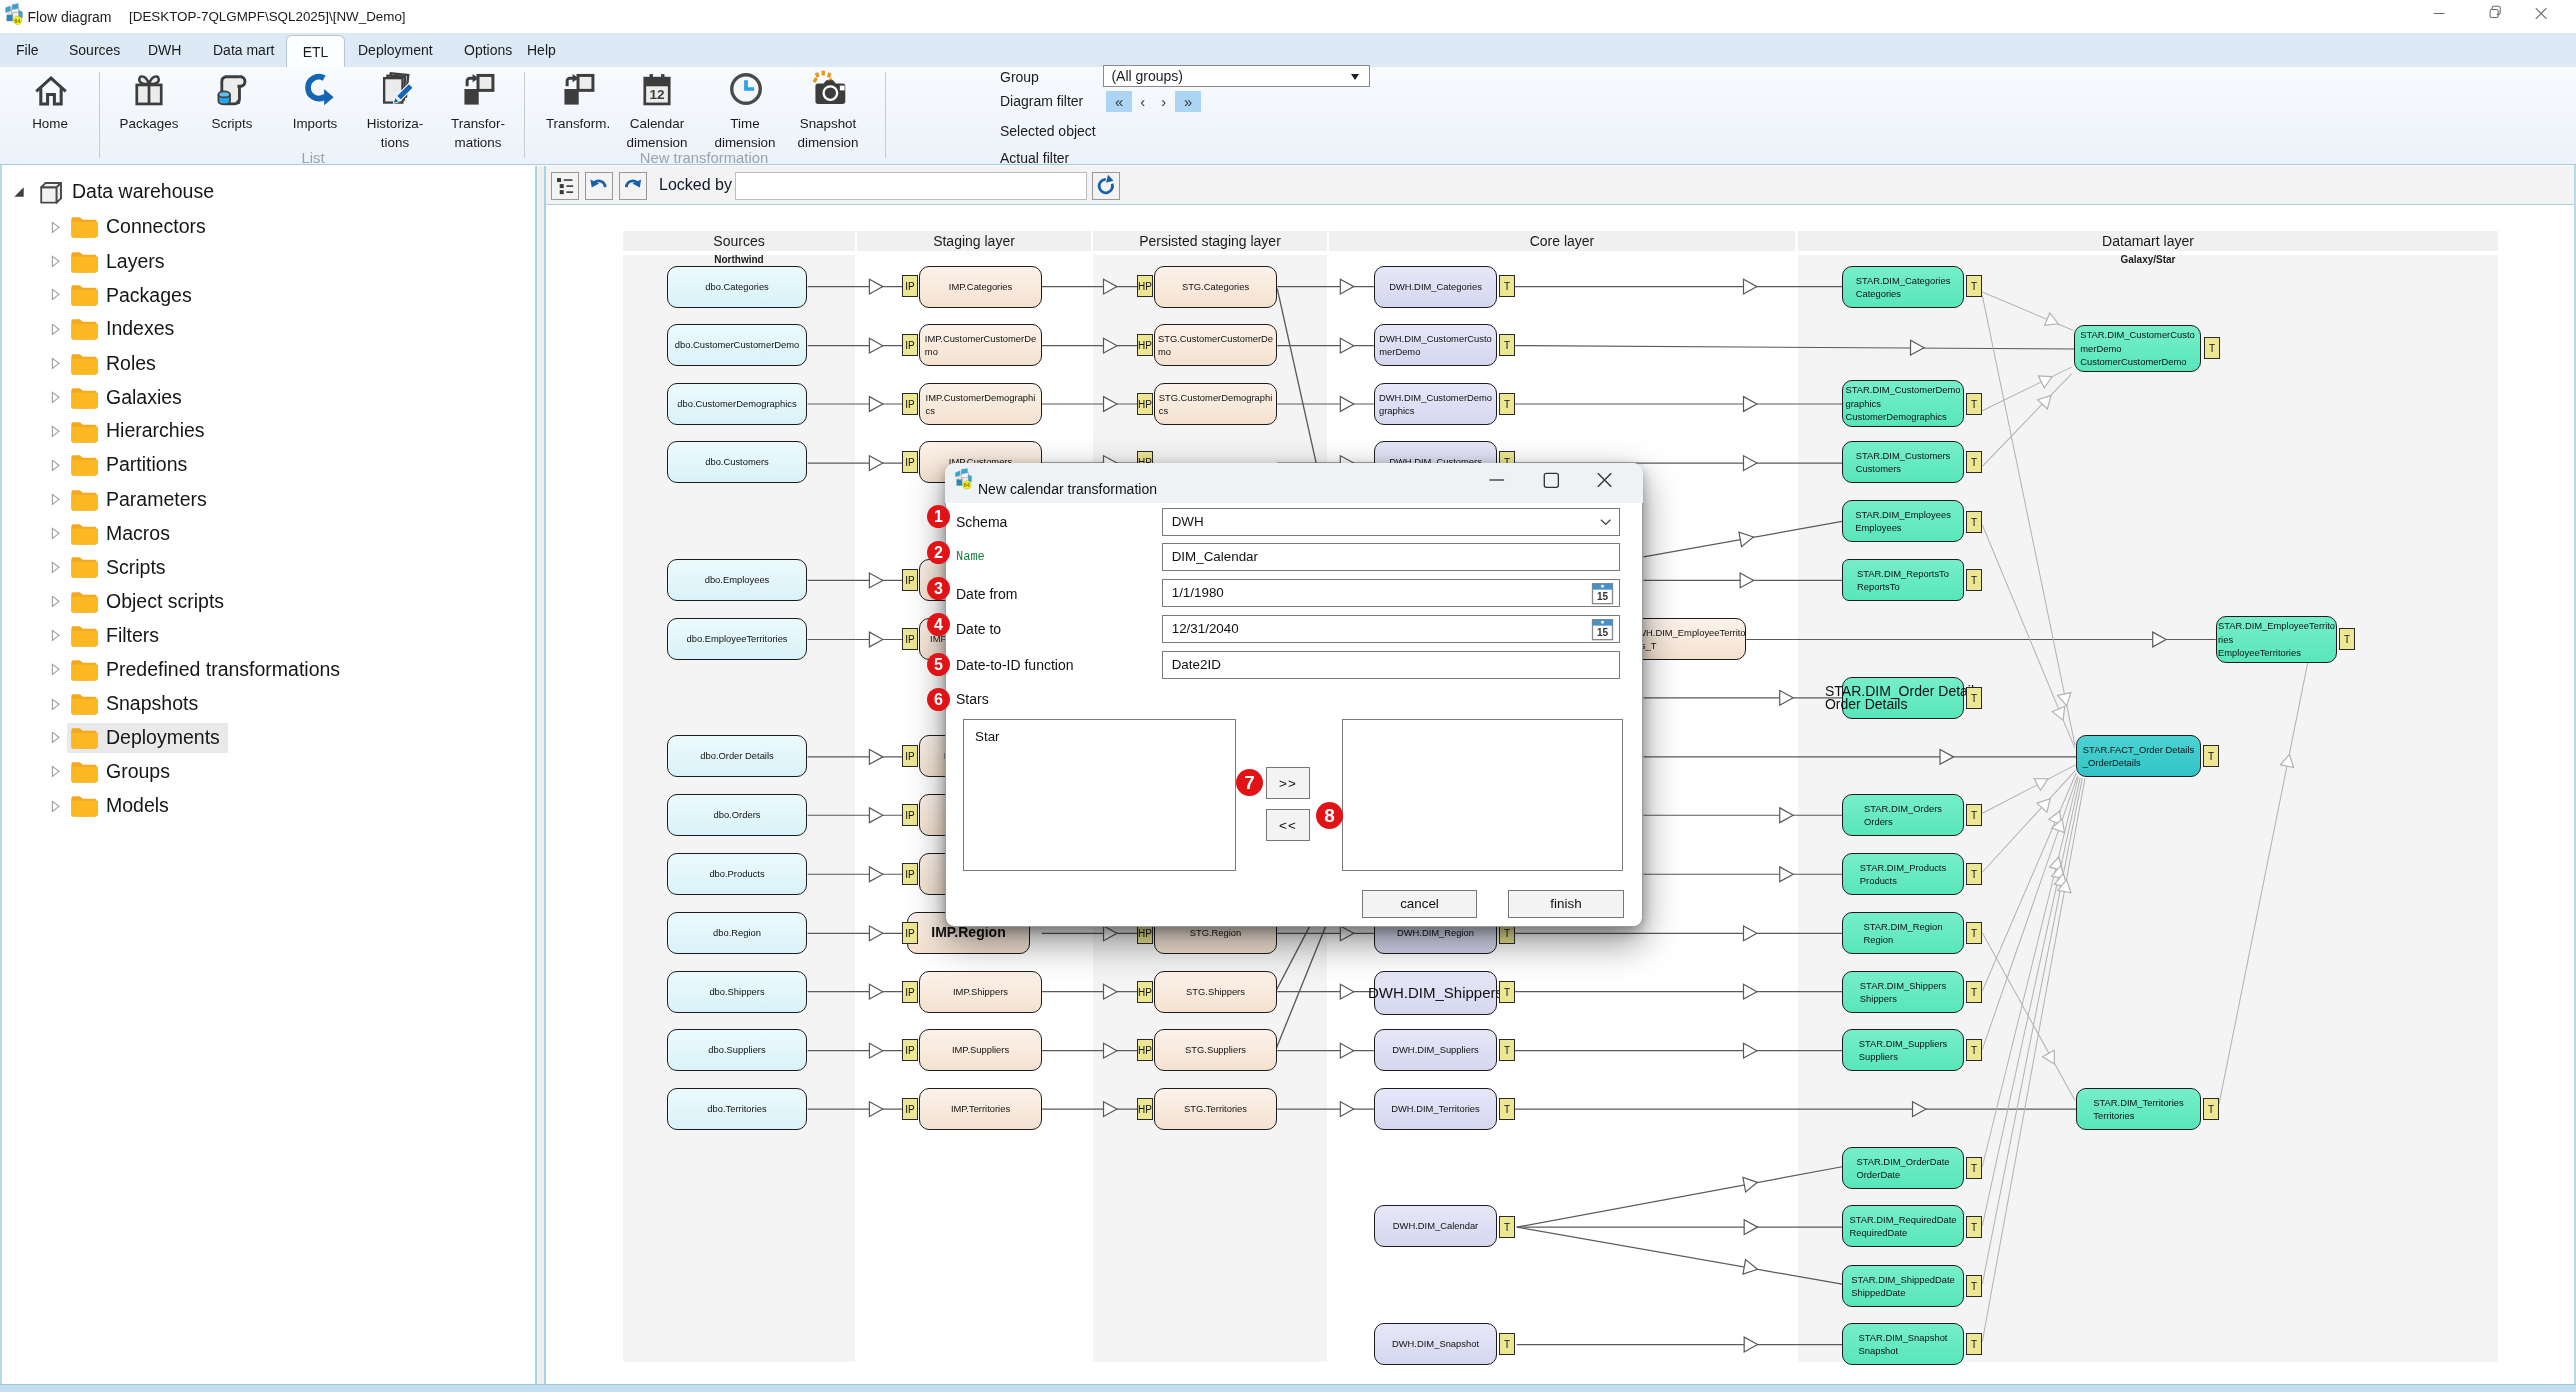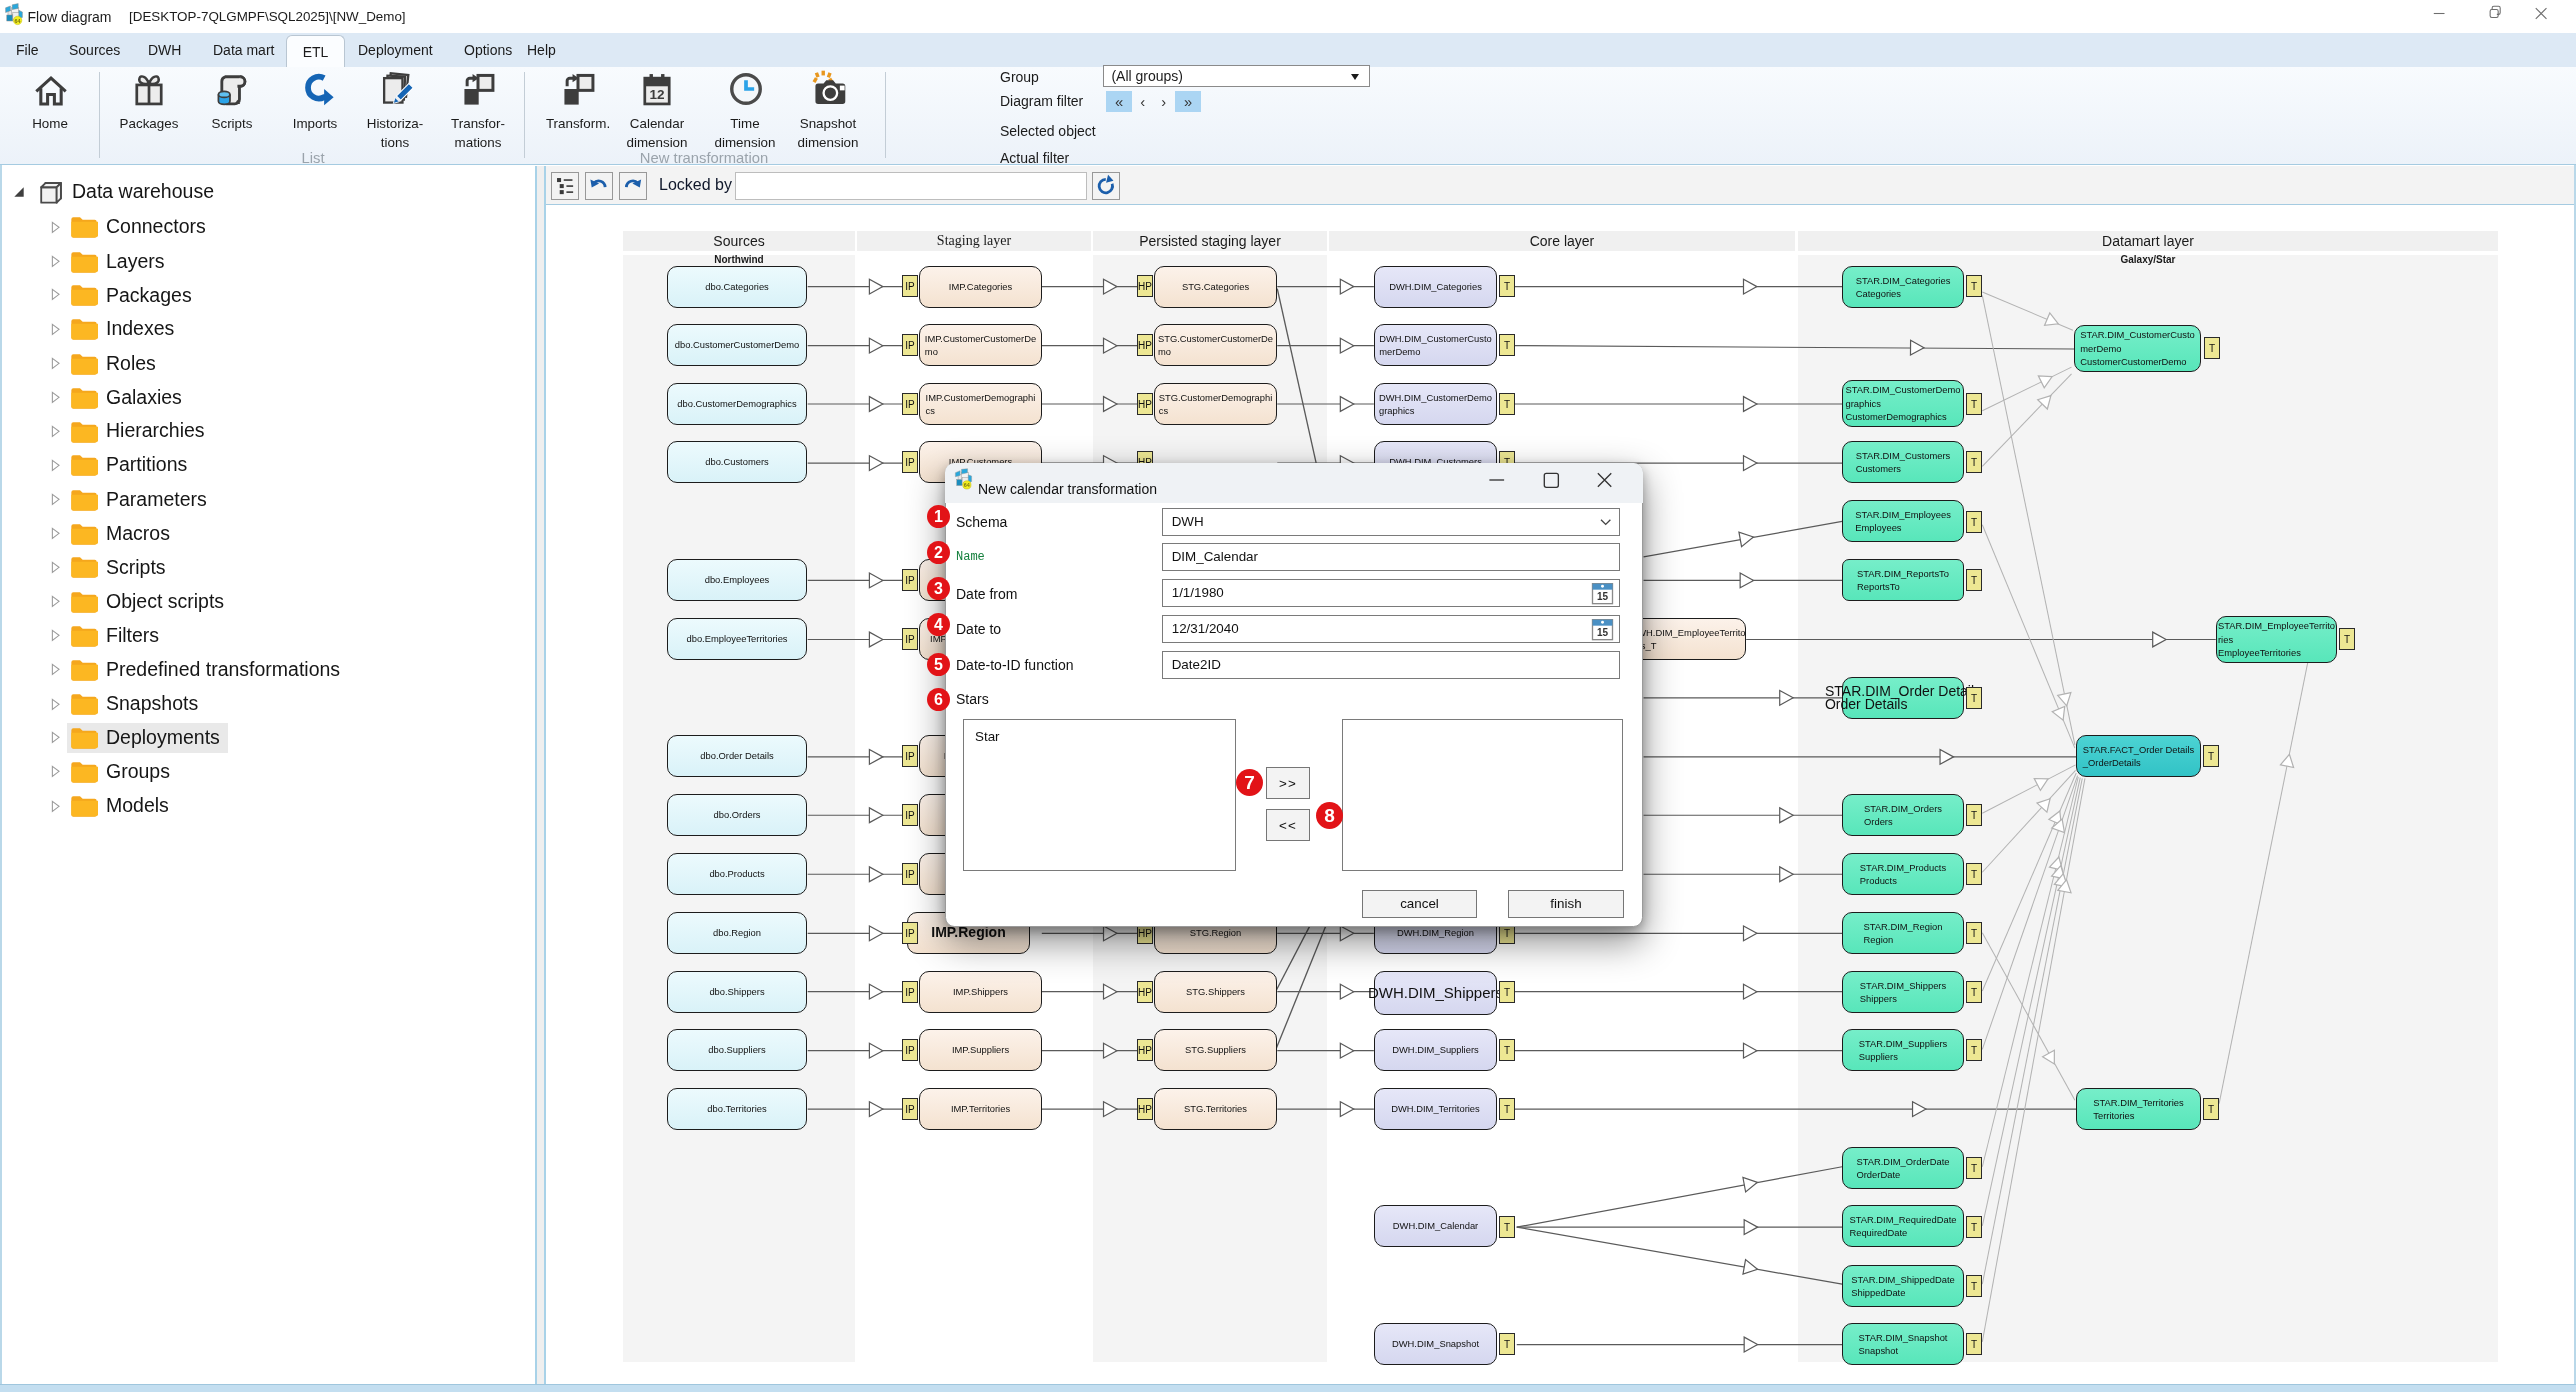--- a/index.html
+++ b/index.html
@@ -331,21 +331,21 @@
     <polygon points="33,11 31,23 20,17" fill="#1b5eab"></polygon>
   </svg>
 <div class="abs" style="left:659px;top:176px;font-size:16px;color:#0f172a;">Locked by</div>
 <div class="abs" style="left:735px;top:172px;width:352px;height:27.5px;background:#fff;border:1px solid #bdbdbd;"></div>
 <div class="abs" style="left:1092px;top:172px;width:27.5px;height:27.5px;border:1.1px solid #989898;background:#f3f3f3;"></div>
 <svg class="abs" style="left:1092px;top:172px;" width="27.5" height="27.5" viewBox="0 0 41 41">
     <path d="M20.5 11 a10 10 0 1 0 9.5 6.5" fill="none" stroke="#1b5eab" stroke-width="4.2"></path>
     <polygon points="24,4 32,13 21,16" fill="#1b5eab"></polygon>
   </svg>
 <div class="hdr" style="left:623px;width:232px;">Sources</div>
-<div class="hdr" style="left:857px;width:234px;font-family:Liberation Serif, serif;">Staging layer</div>
+<div class="hdr" style="left:857px;width:234px;">Staging layer</div>
 <div class="hdr" style="left:1093px;width:234px;">Persisted staging layer</div>
 <div class="hdr" style="left:1329px;width:466px;">Core layer</div>
 <div class="hdr" style="left:1798px;width:700px;">Datamart layer</div>
 <div class="band" style="left:623px;width:232px;"></div>
 <div class="band" style="left:1093px;width:234px;"></div>
 <div class="band" style="left:1798px;width:700px;"></div>
 <div class="abs" style="left:623px;top:253px;width:232px;height:12px;display:flex;align-items:center;justify-content:center;font-size:10px;font-weight:bold;color:#1a1a1a;">Northwind</div>
 <div class="abs" style="left:1798px;top:253px;width:700px;height:12px;display:flex;align-items:center;justify-content:center;font-size:10px;font-weight:bold;color:#1a1a1a;">Galaxy/Star</div>
 <svg class="abs" style="left:0;top:0;" width="2576" height="1393" viewBox="0 0 3840 2076">
     <line x1="1204" y1="427" x2="1345" y2="427" stroke="#5a5a5a" stroke-width="1.8"></line>

